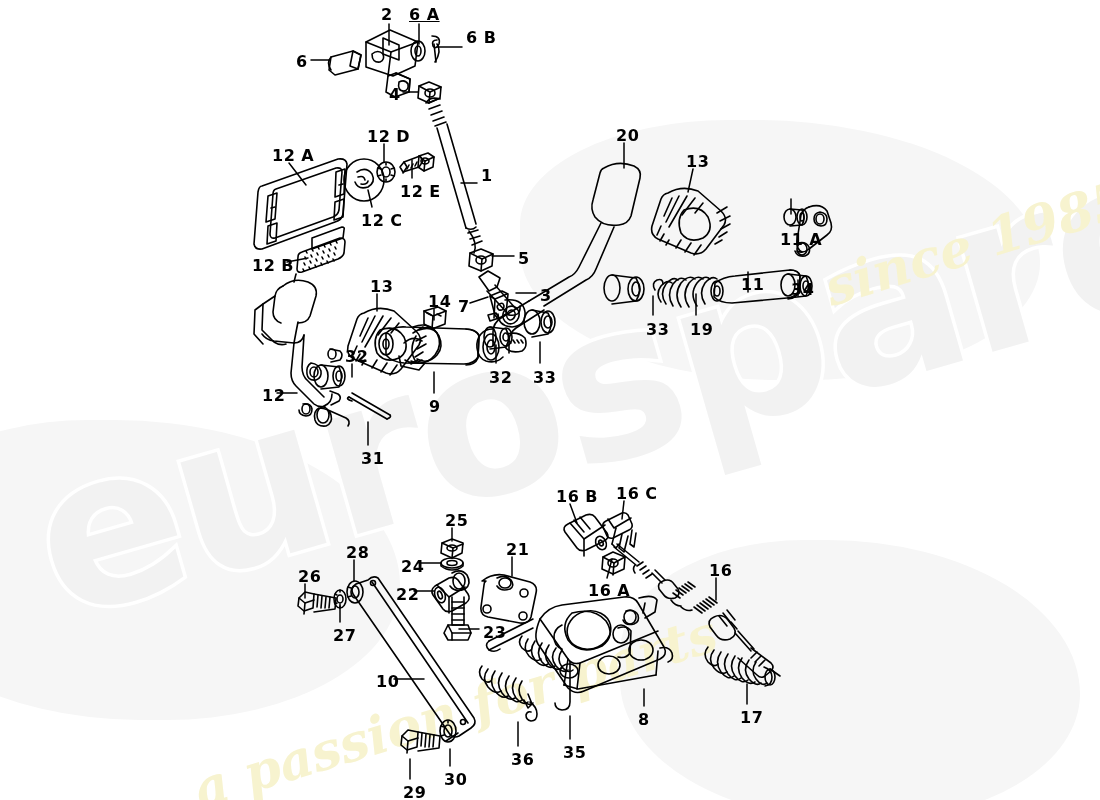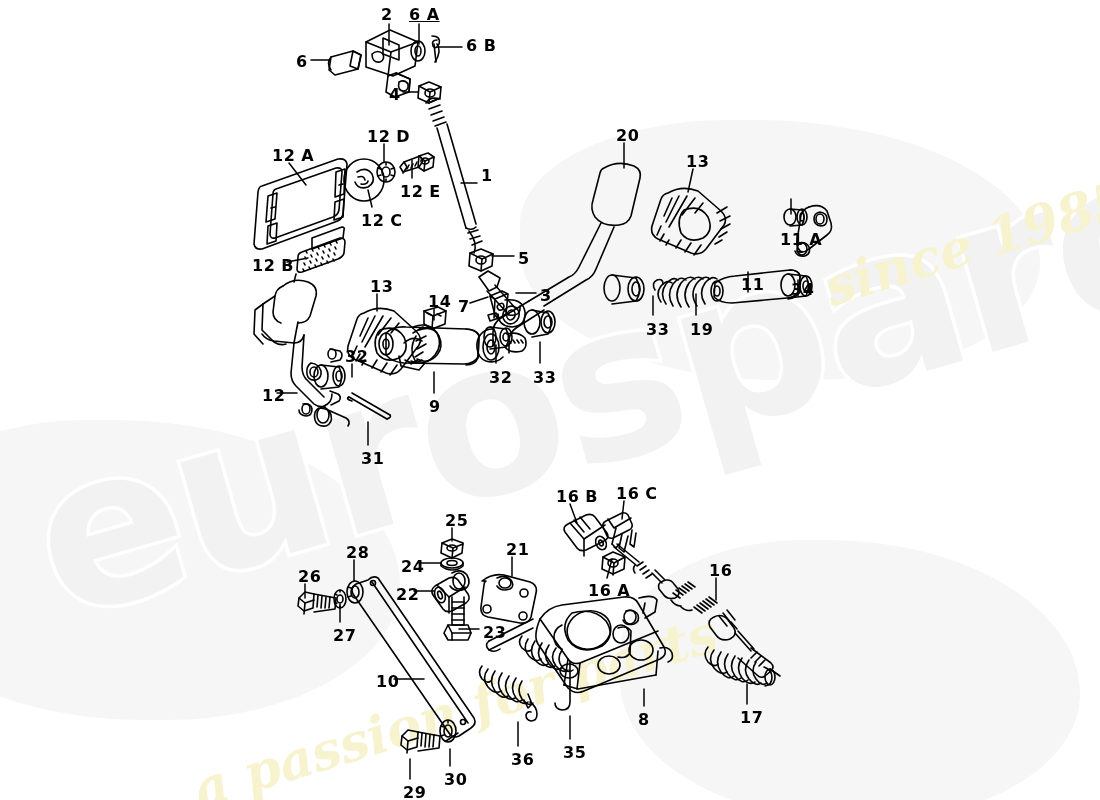--- a/index.html
+++ b/index.html
@@ -627,21 +627,21 @@
       <path d="M708 647 q-6 7 0 15 q6 6 10 2"></path>
       <path d="M764 667 q8 3 8 10 q0 8 -7 9"></path>
       <ellipse cx="770" cy="677" rx="5" ry="8"></ellipse>
     </g>
   </svg>
   </div>
 
   <div id="labels">
     <div class="lbl" style="left:381px;top:5px;">2</div>
     <div class="lbl" style="left:409px;top:5px;text-decoration:underline;">6 A</div>
-    <div class="lbl" style="left:466px;top:36px;">6 B</div>
+    <div class="lbl" style="left:466px;top:28px;">6 B</div>
     <div class="lbl" style="left:296px;top:52px;">6</div>
     <div class="lbl" style="left:389px;top:85px;">4</div>
     <div class="lbl" style="left:367px;top:127px;">12 D</div>
     <div class="lbl" style="left:616px;top:126px;">20</div>
     <div class="lbl" style="left:272px;top:146px;">12 A</div>
     <div class="lbl" style="left:686px;top:152px;">13</div>
     <div class="lbl" style="left:481px;top:166px;">1</div>
     <div class="lbl" style="left:400px;top:182px;">12 E</div>
     <div class="lbl" style="left:780px;top:182px;margin-top:48px;">11 A</div>
     <div class="lbl" style="left:361px;top:211px;">12 C</div>

